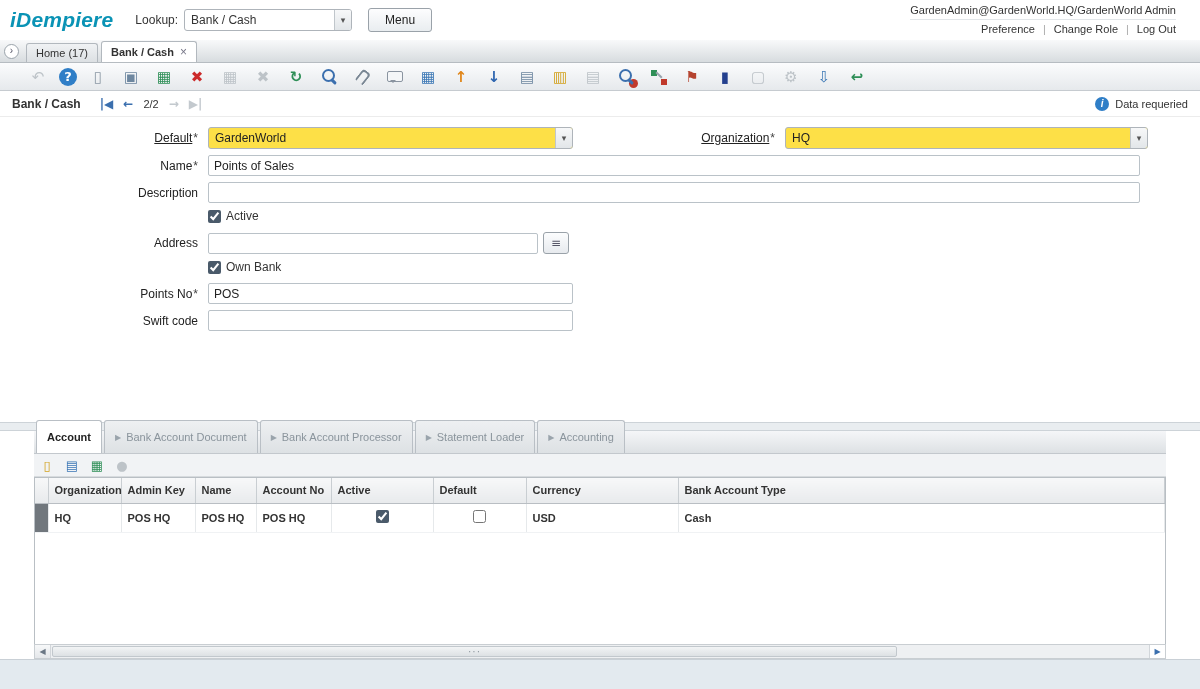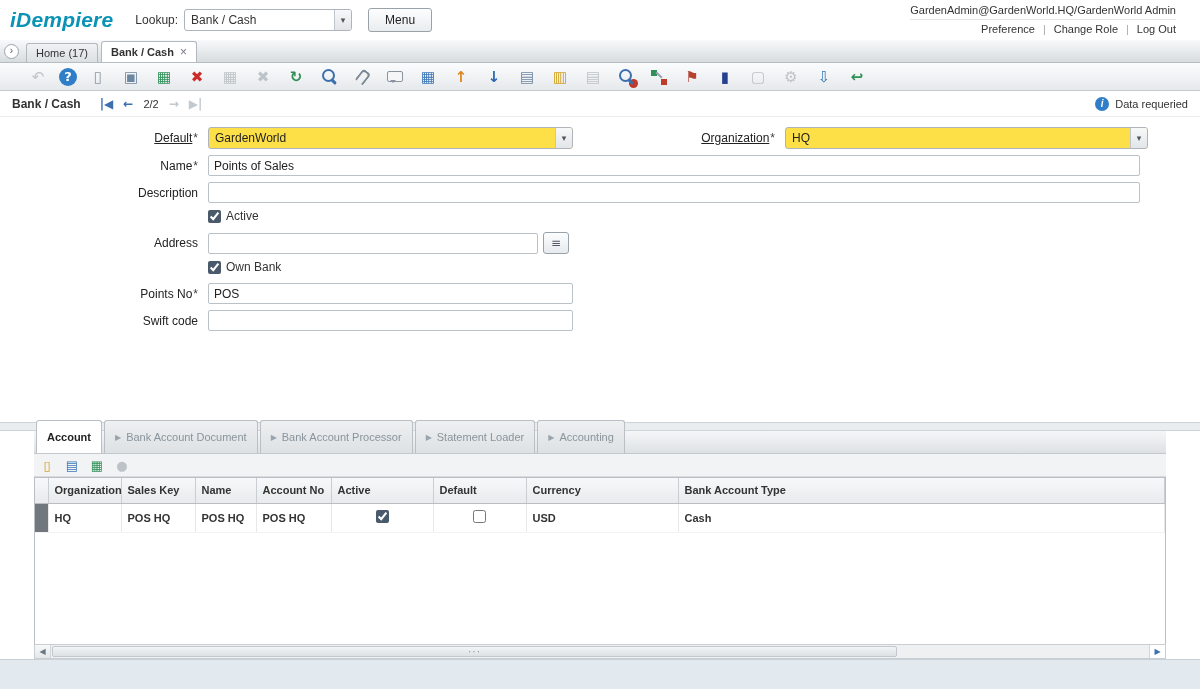--- a/index.html
+++ b/index.html
@@ -278,21 +278,21 @@
           <col style="width:75px">
             <col style="width:102px">
             <col style="width:93px">
             <col style="width:152px">
             <col>
         </colgroup>
         <thead>
           <tr>
             <th class="selh"></th>
             <th>Organization</th>
-            <th>Sales Key</th>
+            <th>Admin Key</th>
             <th>Name</th>
             <th>Account No</th>
             <th>Active</th>
             <th>Default</th>
             <th>Currency</th>
             <th>Bank Account Type</th>
           </tr>
         </thead>
         <tbody>
           <tr>

